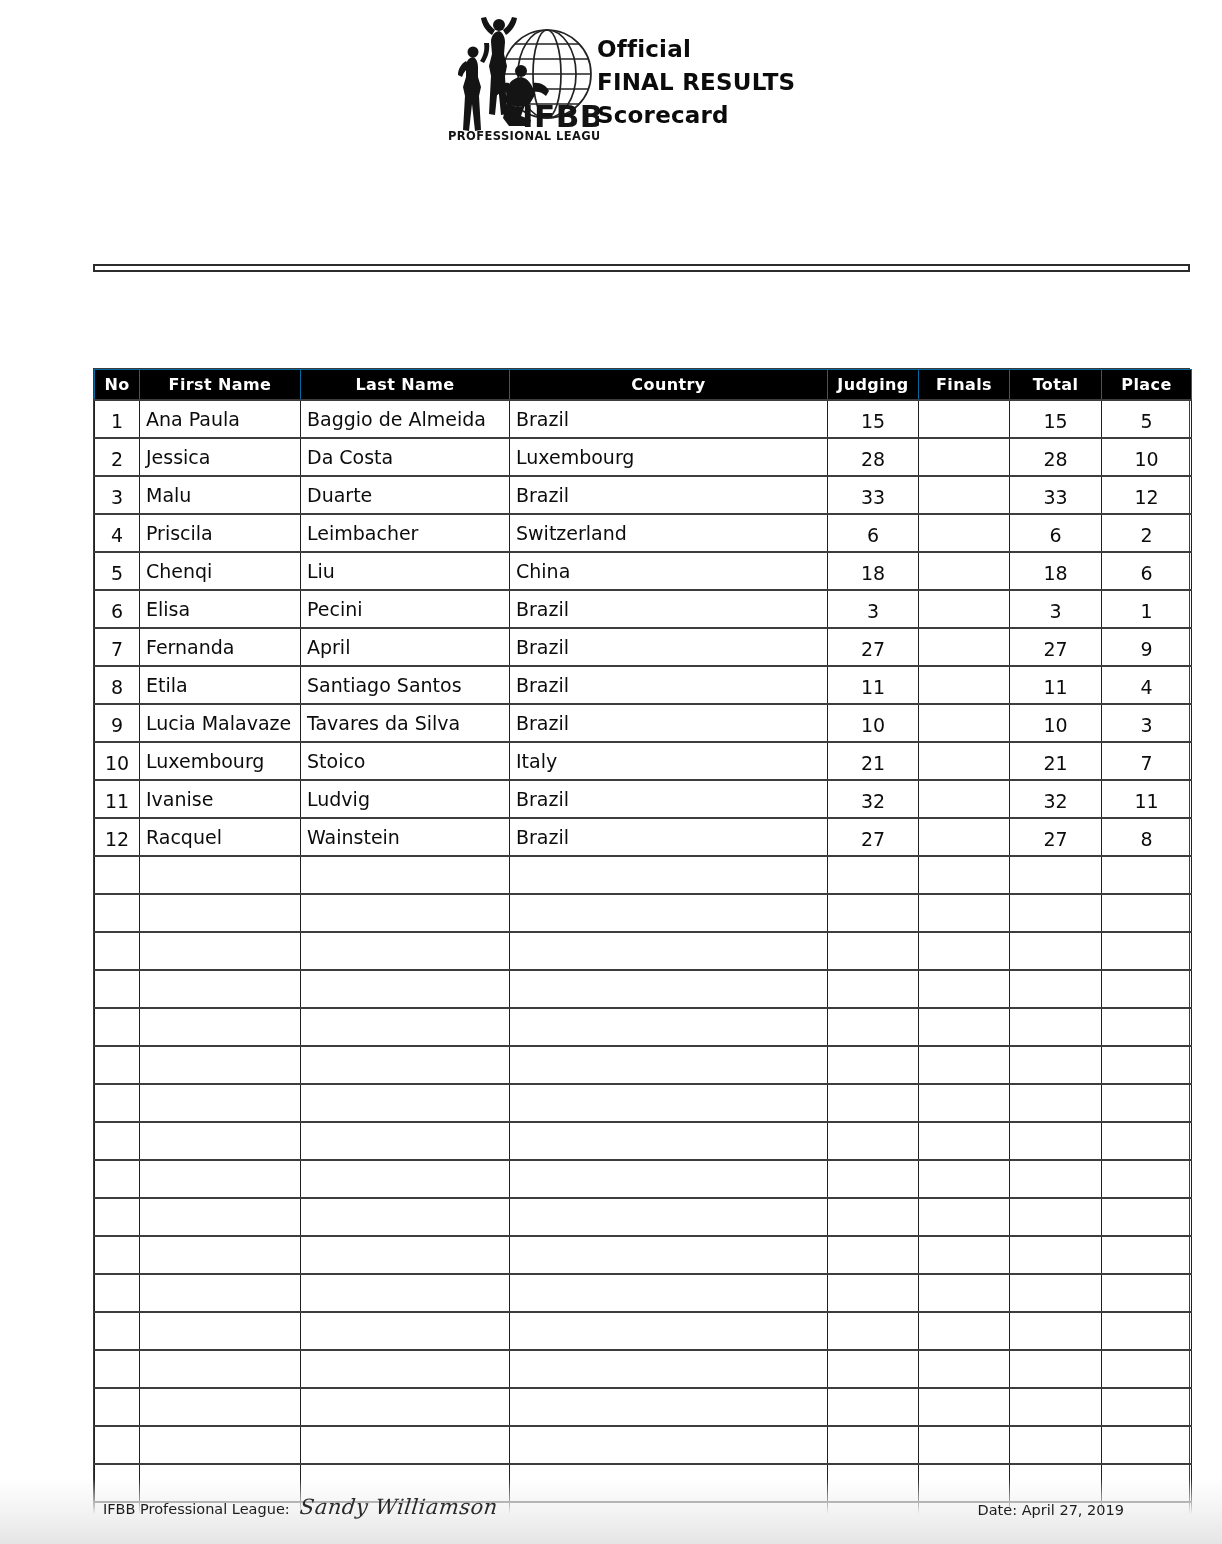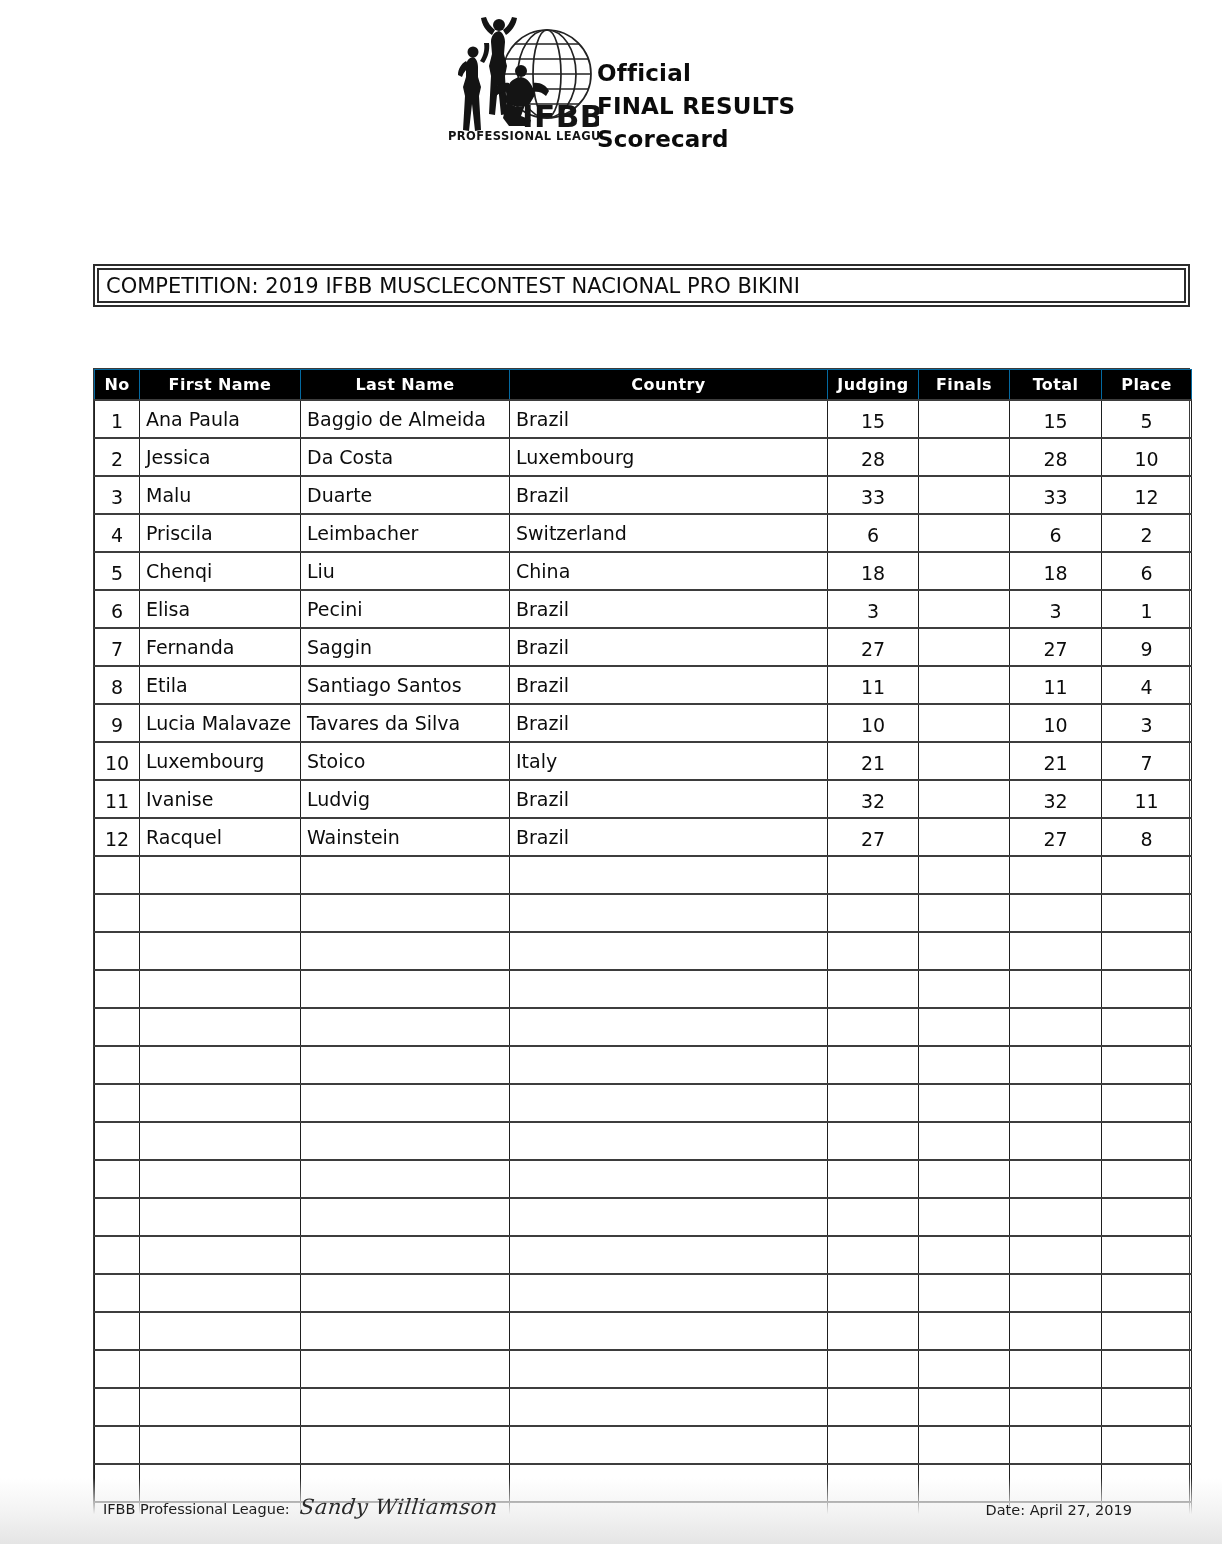--- a/index.html
+++ b/index.html
@@ -4,21 +4,21 @@
 <style>
   html,body { margin:0; padding:0; background:#fff; }
   .page {
     position:relative; width:1222px; height:1544px; background:#ffffff;
     font-family:"DejaVu Sans","Liberation Sans",sans-serif; color:#111;
     overflow:hidden;
   }
 
   
   .brand { position:absolute; left:447px; top:14px; width:152px; height:128px; }
-  .title-block { position:absolute; left:597px; top:33px;margin-top:24px; }
+  .title-block { position:absolute; left:597px; top:33px; }
   .title-block div {
     font-weight:bold; font-size:23px; line-height:33px; color:#0b0b0b;
     letter-spacing:0.2px; white-space:nowrap;
   }
 
   
   .comp-box {
     position:absolute; left:93px; top:264px; width:1097px;
     border:2px solid #2c2c2c; padding:2px; box-sizing:border-box; background:#fff;
   }
@@ -56,21 +56,21 @@
   .footer-left {
     position:absolute; left:103px; top:1495px; display:flex; align-items:baseline;
   }
   .footer-label { font-size:14.5px; color:#1c1c1c; }
   .signature {
     font-family:"DejaVu Serif","Liberation Serif",serif; font-style:italic;
     font-size:21px; color:#2a2a2a; margin-left:10px; transform:skewX(-6deg);
     letter-spacing:0.5px;
   }
   .footer-date {
-    position:absolute; right:90px; top:1502px; font-size:14.5px; color:#1c1c1c;
+    position:absolute; right:98px; top:1502px; font-size:14.5px; color:#1c1c1c;
   }
 </style>
 </head>
 <body>
 
 <div class="page">
 
   <div class="brand">
     <svg viewBox="0 0 152 128" width="152" height="128">
 
@@ -111,23 +111,20 @@
     <div>Scorecard</div>
   </div>
 
   <div class="comp-box">
     <table>
       <colgroup>
           <col style="width:66.8%">
           <col style="width:33.2%">
         </colgroup>
       <tbody>
-          <tr>
-        <td colspan="2">COMPETITION: 2019 IFBB MUSCLECONTEST NACIONAL PRO BIKINI</td>
-      </tr>
     </tbody>
       </table>
   </div>
 
   <div class="results-wrap">
     <table class="results">
       <colgroup>
         <col style="width:45px">
           <col style="width:161px">
           <col style="width:209px">
@@ -206,21 +203,21 @@
             <td class="t">Pecini</td>
             <td class="t">Brazil</td>
             <td class="n">3</td>
             <td class="n"></td>
             <td class="n">3</td>
             <td class="n">1</td>
           </tr>
           <tr>
             <td class="n">7</td>
             <td class="t">Fernanda</td>
-            <td class="t">Saggin</td>
+            <td class="t">April</td>
             <td class="t">Brazil</td>
             <td class="n">27</td>
             <td class="n"></td>
             <td class="n">27</td>
             <td class="n">9</td>
           </tr>
           <tr>
             <td class="n">8</td>
             <td class="t">Etila</td>
             <td class="t">Santiago Santos</td>

